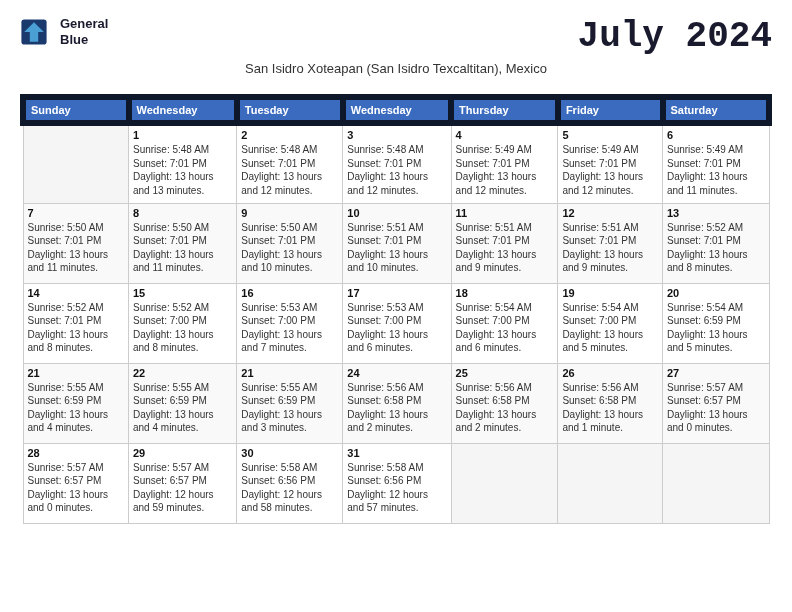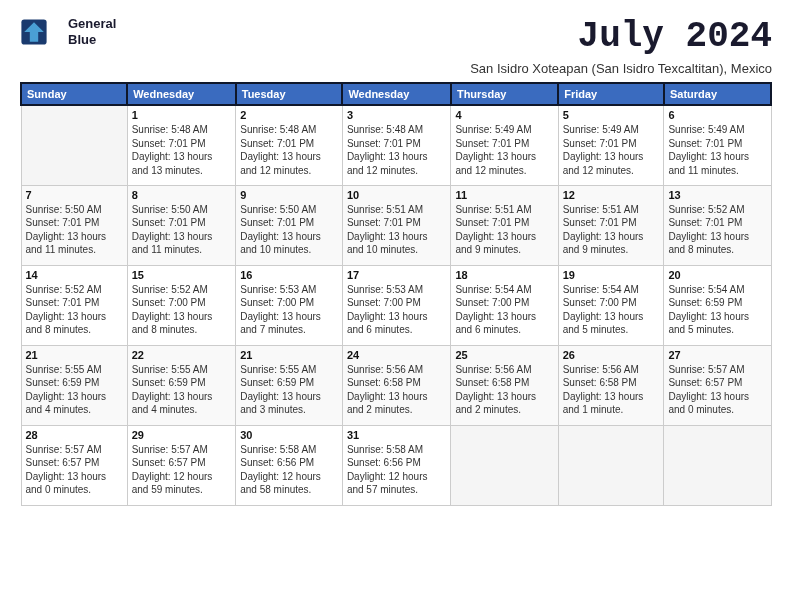--- a/index.html
+++ b/index.html
@@ -16,58 +16,58 @@
     }
     .header-top {
       display: flex;
       align-items: flex-start;
       justify-content: space-between;
       margin-bottom: 4px;
     }
     .logo {
       display: flex;
       align-items: center;
-      gap: 20px;
+      gap: 12px;
     }
     .logo-text {
       font-size: 13px;
       font-weight: bold;
       color: #1a1a2e;
       line-height: 1.2;
     }
     .logo-icon {
       width: 28px;
       height: 28px;
     }
     .month-title {
       font-size: 36px;
       font-weight: bold;
       color: #1a1a2e;
       text-align: right;
       font-family: Liberation Mono, monospace;
     }
     .subtitle {
-      text-align: right;
+      text-align: center;
       font-size: 13px;
       color: #333;
-      margin-bottom: 6px;
+      margin-bottom: 18px;
     }
     table {
       width: 100%;
       border-collapse: collapse;
       font-size: 9.5px;
     }
     th {
       background-color: #3a6bbf;
       color: white;
       text-align: left;
       padding: 4px 5px;
       font-size: 11px;
       font-weight: bold;
-      border: 2px solid #0f172a;
+      border: 6px solid #0f172a;
     }
     td {
       border: 1px solid #ccc;
       vertical-align: top;
       padding: 3px 4px;
       height: 80px;
       width: 113px;
     }
     td.empty {
       background: #f5f5f5;

